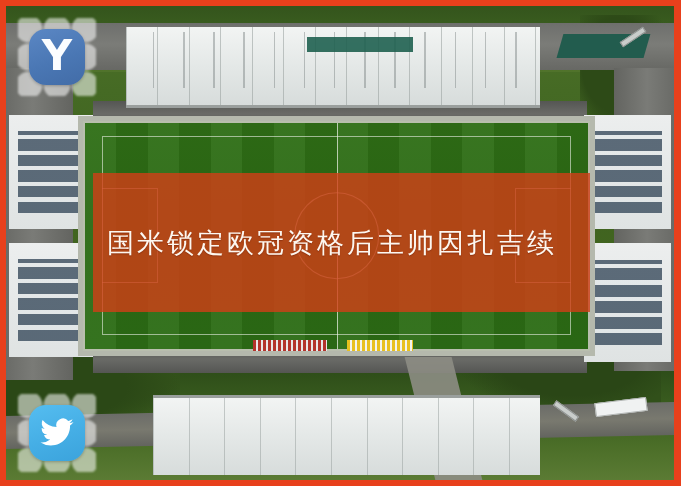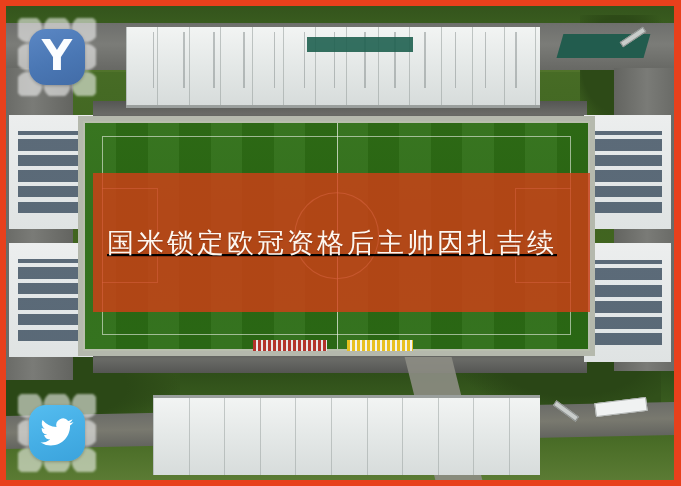--- a/index.html
+++ b/index.html
@@ -202,21 +202,20 @@
   
   .banner {
     position: absolute;
     left: 87px; top: 167px;
     width: 497px; height: 139px;
     background: rgba(210, 62, 22, 0.80);
     display: flex;
     flex-direction: column;
     justify-content: center;
     padding: 0 14px;
-    text-decoration: underline;
   }
   .headline-line {
     color: #fdf7f0;
     font-family: "DejaVu Sans", "Liberation Sans", sans-serif;
     font-size: 27px;
     line-height: 48px;
     letter-spacing: 3px;
     white-space: nowrap;
     text-shadow: 0 1px 1px rgba(80,15,0,.35);
   }

